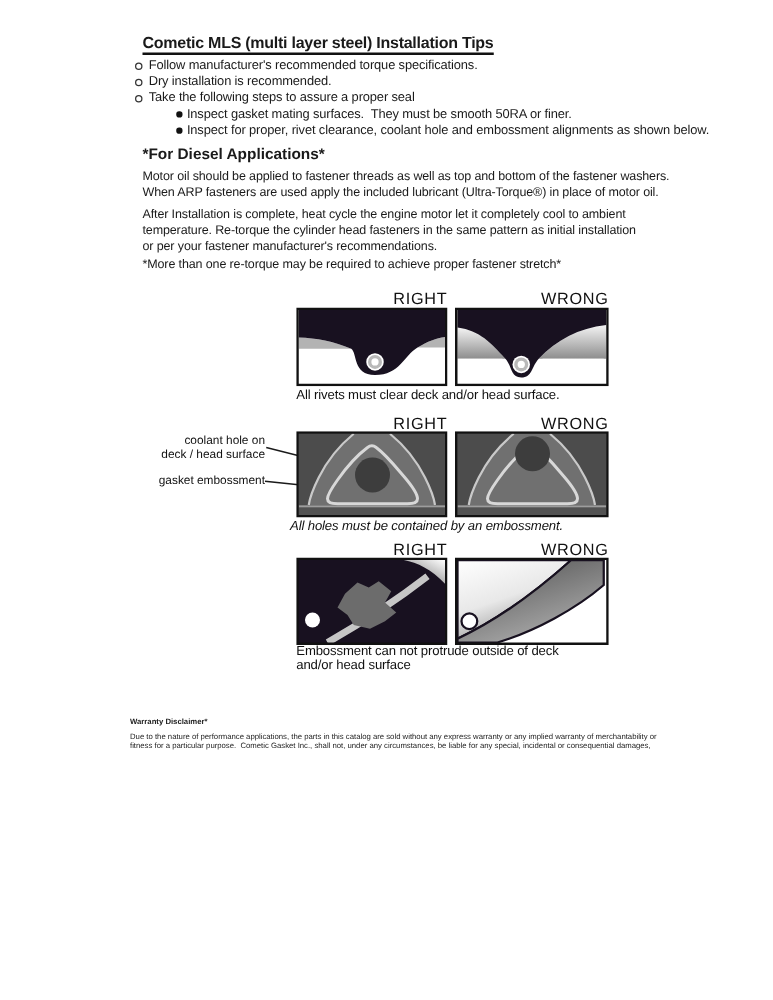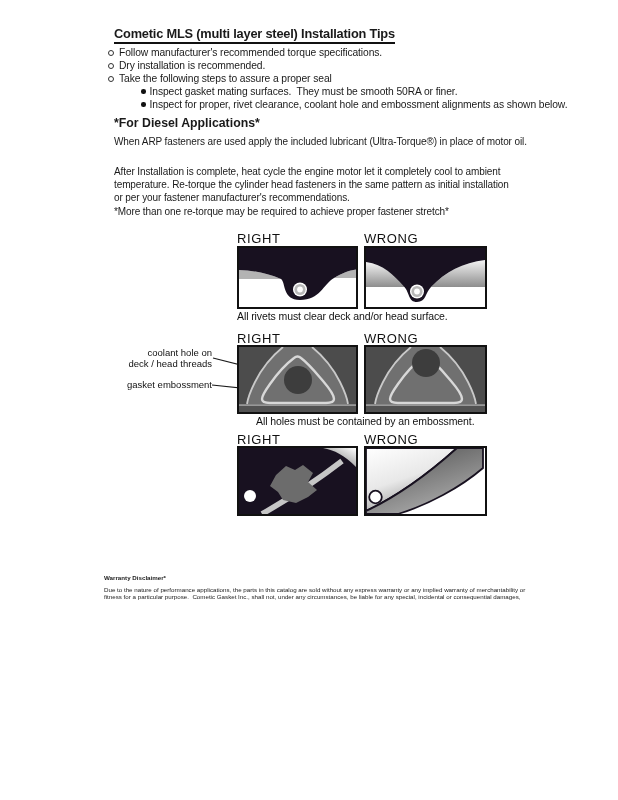--- a/index.html
+++ b/index.html
@@ -21,21 +21,21 @@
   .circle-marker{width:4px;height:4px;border:1px solid #333;border-radius:50%;margin:4px 5px 0 0;flex:none;}
   .dot-marker{width:4.5px;height:4.5px;background:#111;border-radius:50%;margin:4px 4px 0 0;flex:none;}
   
   .diesel-heading{left:114px;top:116px;font-size:12.3px;font-weight:bold;white-space:pre;}
   .body-par{font-size:10px;line-height:13.2px;letter-spacing:-0.1px;}
   .body-par div{white-space:pre;}
   .diesel-p1{left:114px;top:135px;}
   .diesel-p2{left:114px;top:165px;}
   .diesel-note{left:114px;top:206px;font-size:10px;letter-spacing:-0.1px;white-space:pre;}
   
-  .rw-label{font-size:13px;letter-spacing:0.6px;text-align:left;color:#111;white-space:pre;}
+  .rw-label{font-size:13px;letter-spacing:0.6px;text-align:right;color:#111;white-space:pre;}
   .caption{font-size:10.5px;letter-spacing:-0.1px;line-height:11px;color:#111;}
   .caption div{white-space:pre;}
   .panel{line-height:0;}
   
   .side-label{font-size:9.5px;line-height:11.3px;text-align:right;color:#111;}
   .side-label div{white-space:pre;}
   .leaders line{stroke:#1a1a1a;stroke-width:1.1;}
   
   .warranty{left:104px;top:574px;width:450px;font-size:6.2px;line-height:7.5px;color:#222;}
   .warranty .w-head{font-weight:bold;margin-bottom:4px;white-space:pre;}
@@ -68,20 +68,21 @@
       <span class="pre">Inspect gasket mating surfaces.  They must be smooth 50RA or finer.</span>
     </div>
     <div class="bullet-row sub">
       <span class="dot-marker"></span>
       <span class="pre">Inspect for proper, rivet clearance, coolant hole and embossment alignments as shown below.</span>
     </div>
   </div>
 
   <div class="abs diesel-heading">*For Diesel Applications*</div>
   <div class="abs body-par diesel-p1">
+      <div>Motor oil should be applied to fastener threads as well as top and bottom of the fastener washers.</div>
       <div>When ARP fasteners are used apply the included lubricant (Ultra-Torque®) in place of motor oil.</div>
     </div>
   <div class="abs body-par diesel-p2">
       <div>After Installation is complete, heat cycle the engine motor let it completely cool to ambient</div>
       <div>temperature. Re-torque the cylinder head fasteners in the same pattern as initial installation</div>
       <div>or per your fastener manufacturer's recommendations.</div>
     </div>
   <div class="abs diesel-note">*More than one re-torque may be required to achieve proper fastener stretch*</div>
 
   <div class="abs rw-label" style="left:237px;top:231px;width:121px;">RIGHT</div>
@@ -121,21 +122,21 @@
     </svg>
   </div>
 
   <div class="abs caption" style="left:237px;top:311px;">All rivets must clear deck and/or head surface.</div>
 
   <div class="abs rw-label" style="left:237px;top:331px;width:121px;">RIGHT</div>
   <div class="abs rw-label" style="left:364px;top:331px;width:123px;">WRONG</div>
 
   <div class="abs side-label" style="left:118px;top:347px;width:94px;">
       <div>coolant hole on</div>
-      <div>deck / head threads</div>
+      <div>deck / head surface</div>
     </div>
   <div class="abs side-label" style="left:98px;top:379px;width:114px;">
     <div>gasket embossment</div>
   </div>
 
   <svg class="abs leaders" style="left:210px;top:352px;" width="90" height="45">
     <line x1="3" y1="6" x2="82" y2="26"></line>
     <line x1="2" y1="33" x2="50" y2="38"></line>
   </svg>
 
@@ -162,21 +163,21 @@
       <path d="M47,2 C36,11 26,23 19,37 C15,45 12,52 11,59" stroke="#c9c9c9" stroke-width="1.8" fill="none"></path>
       <path d="M76,2 C87,11 97,23 104,37 C108,45 111,52 112,59" stroke="#c9c9c9" stroke-width="1.8" fill="none"></path>
       <path d="M58,13 C50,19 41,29 34,39 C29,46 26,51 26,54 C26,56.5 29,58 34,58 L90,58 C95,58 98,56.5 98,54 C98,50 93,43 87,36 C81,29 73,19 65,13 C62.5,11 60.5,11 58,13 Z" stroke="#d8d8d8" stroke-width="2.4" fill="none"></path>
       <circle cx="62" cy="18" r="14" fill="#3d3d3d"></circle>
       <rect x="2" y="59.5" width="119" height="1.4" fill="#9d9d9d"></rect>
       <rect x="2" y="61" width="119" height="6" fill="#525252"></rect>
       <rect x="1" y="1" width="121" height="67" fill="none" stroke="#111111" stroke-width="2"></rect>
     </svg>
   </div>
 
-  <div class="abs caption" style="left:256px;top:416px;">All holes must be contained by an embossment.</div>
+  <div class="abs caption" style="left:232px;top:416px;font-style:italic;">All holes must be contained by an embossment.</div>
 
   <div class="abs rw-label" style="left:237px;top:432px;width:121px;">RIGHT</div>
   <div class="abs rw-label" style="left:364px;top:432px;width:123px;">WRONG</div>
 
   <div class="abs panel" style="left:237px;top:446px;">
     <svg width="121" height="70" viewBox="0 0 121 70">
       <defs>
         <linearGradient id="cw3" x1="1" y1="0" x2="0.2" y2="0.9">
           <stop offset="0" stop-color="#ffffff"></stop>
             <stop offset="1" stop-color="#7e7e7e"></stop>
@@ -205,20 +206,24 @@
         </linearGradient>
       </defs>
       <rect x="1" y="1" width="121" height="68" fill="#ffffff"></rect>
       <path d="M2,2 H93 C64,28 32,51 2,65 Z" fill="url(#sb3)" stroke="#181120" stroke-width="1.8"></path>
       <path d="M93,2 H119 V22 C97,41 64,59 34,68 L2,68 V65 C32,51 64,28 93,2 Z" fill="url(#db3)" stroke="#181120" stroke-width="1.8"></path>
       <circle cx="11.5" cy="51" r="6.3" fill="#ffffff" stroke="#181120" stroke-width="1.8"></circle>
       <rect x="1" y="1" width="121" height="68" fill="none" stroke="#111111" stroke-width="2"></rect>
     </svg>
   </div>
 
+  <div class="abs caption" style="left:237px;top:516px;">
+      <div>Embossment can not protrude outside of deck</div>
+      <div>and/or head surface</div>
+    </div>
 
   <div class="abs warranty">
     <div class="w-head">Warranty Disclaimer*</div>
     <div class="w-par">
         <div>Due to the nature of performance applications, the parts in this catalog are sold without any express warranty or any implied warranty of merchantability or</div>
         <div>fitness for a particular purpose.  Cometic Gasket Inc., shall not, under any circumstances, be liable for any special, incidental or consequential damages,</div>
         <div>including, person, party or property, but not limited to, damage, or loss of property or equipment, loss of profits or revenue, cost of purchased or replacement</div>
         <div>goods, or claims of customers of the purchase, which may arise and/or result from sale, installation or use of these parts.  Installation of these parts could</div>
         <div>adversely affect the motor manufacturers warranty coverage.</div>
       </div>

